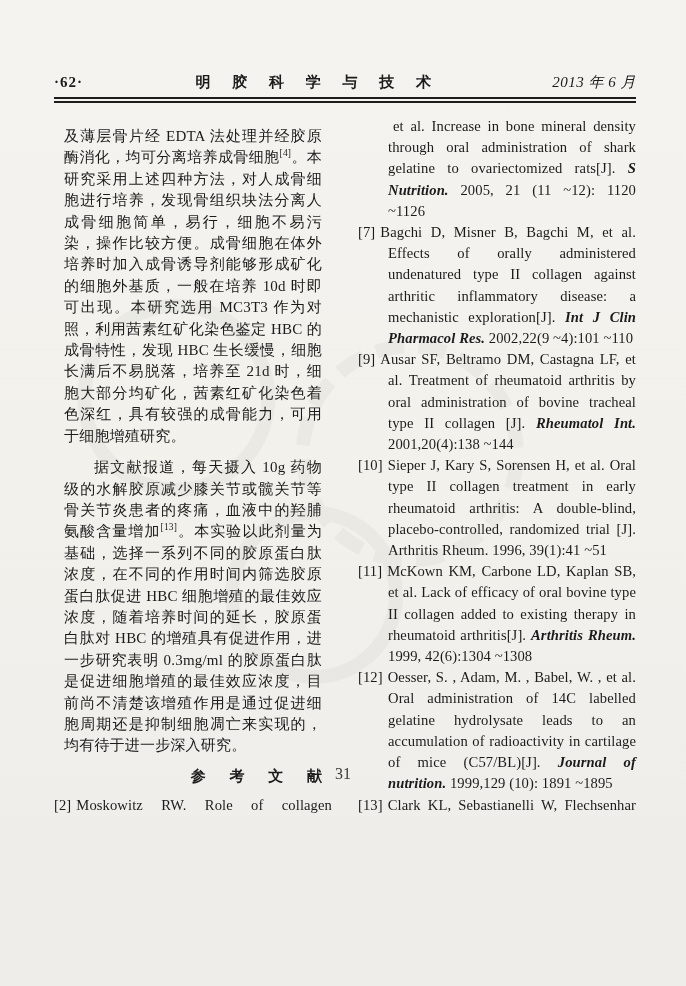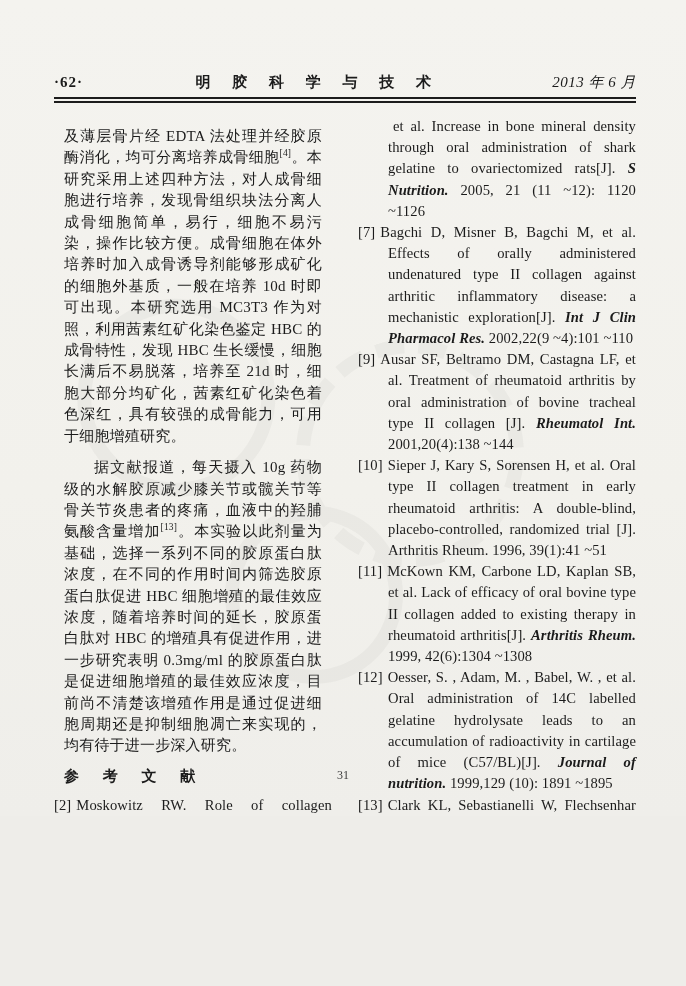--- a/index.html
+++ b/index.html
@@ -47,38 +47,38 @@
   .col  { width:278px; }
 
   .bodypar {
     margin:10px; font-size:15px; line-height:21.4px;
     text-align:justify; letter-spacing:0.2px;
   }
   .bodypar.indent { text-indent:2em; }
   sup { font-size:9.5px; line-height:0; }
 
   .refs-heading {
-    margin:9px 0 9px; text-align:left;
+    margin:9px 0 9px; text-align:right;
     font-size:15px; font-weight:bold; letter-spacing:10px;
     text-indent:10px; 
   }
 
   .ref {
     margin:0; font-size:14.6px; line-height:21.2px;
     text-align:justify;
     padding-left:30px; text-indent:-30px;
     letter-spacing:0.1px;
   }
   .ref.cont { text-indent:0; }
   .ref-label { padding-right:5px; }
   .it { font-style:italic; font-weight:600; }
 
   .footer {
     position:absolute; left:0; bottom:33px; width:100%;
-    text-align:center; font-size:12px; color:#3c3c3c;
+    text-align:center; font-size:16px; color:#3c3c3c;
   }
 </style>
 </head>
 <body>
 
 <div class="page">
 
   <div class="watermark">
     <div class="wm-ring r1"></div>
     <div class="wm-ring r2"></div>

